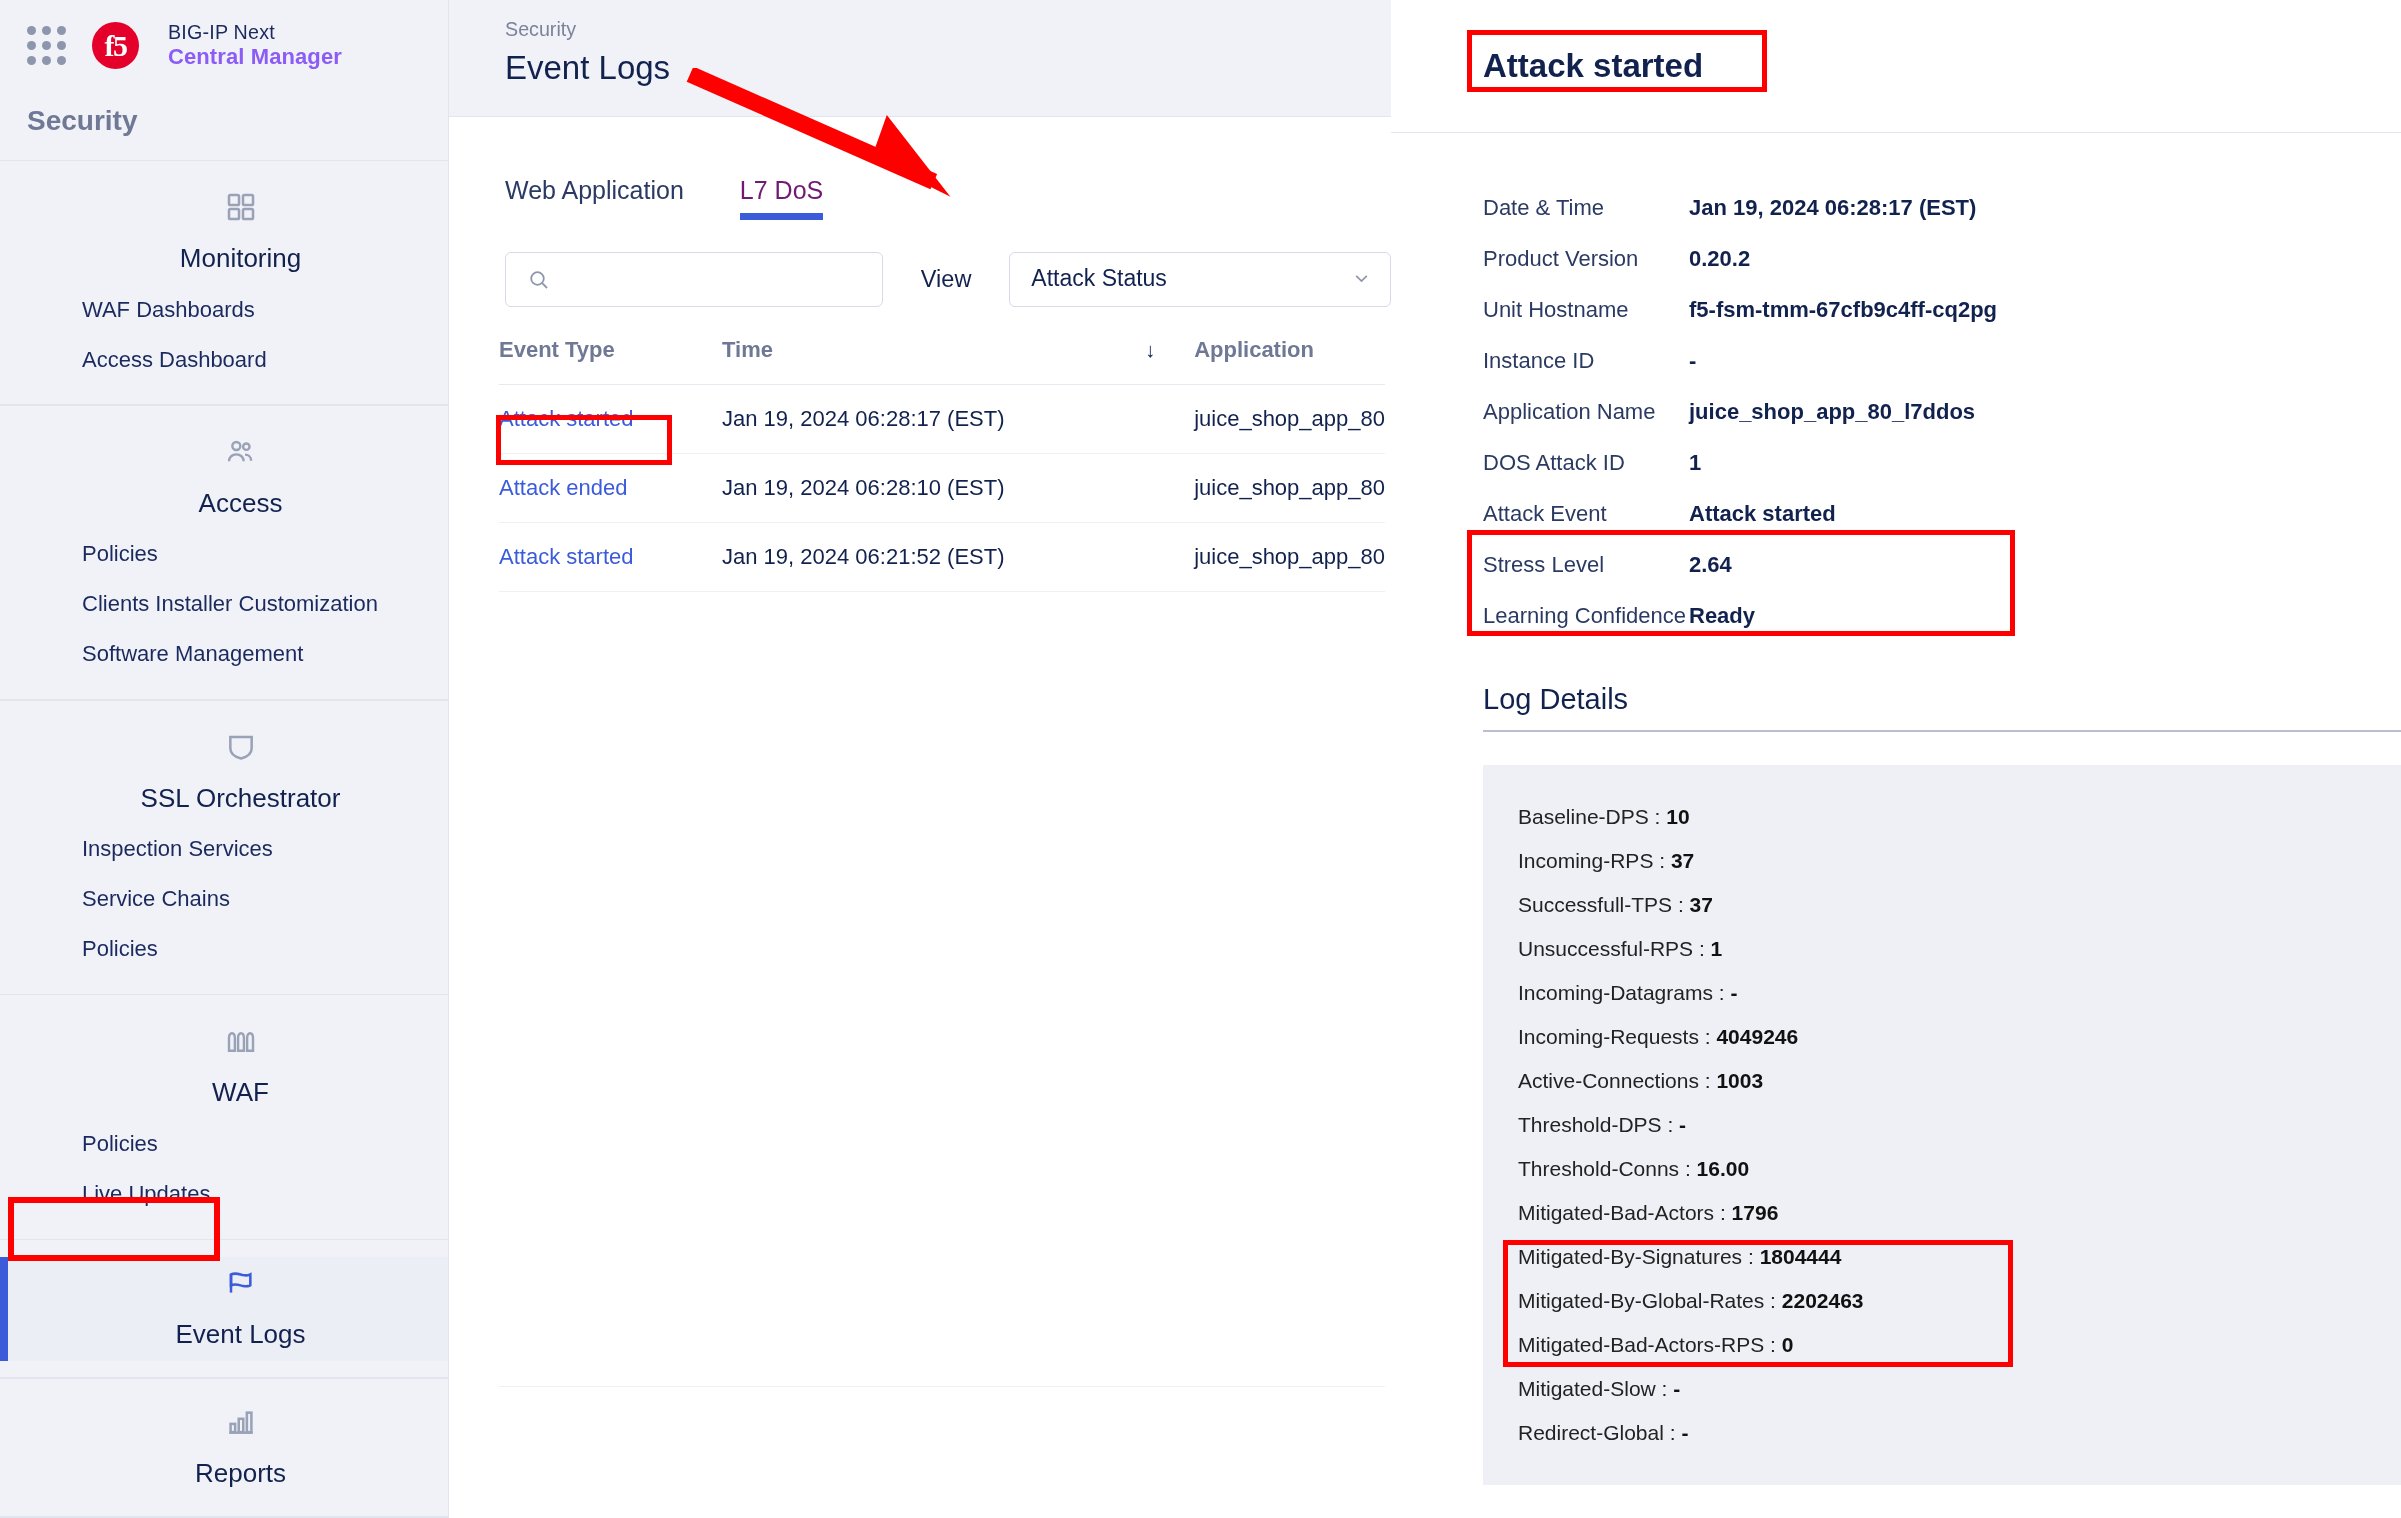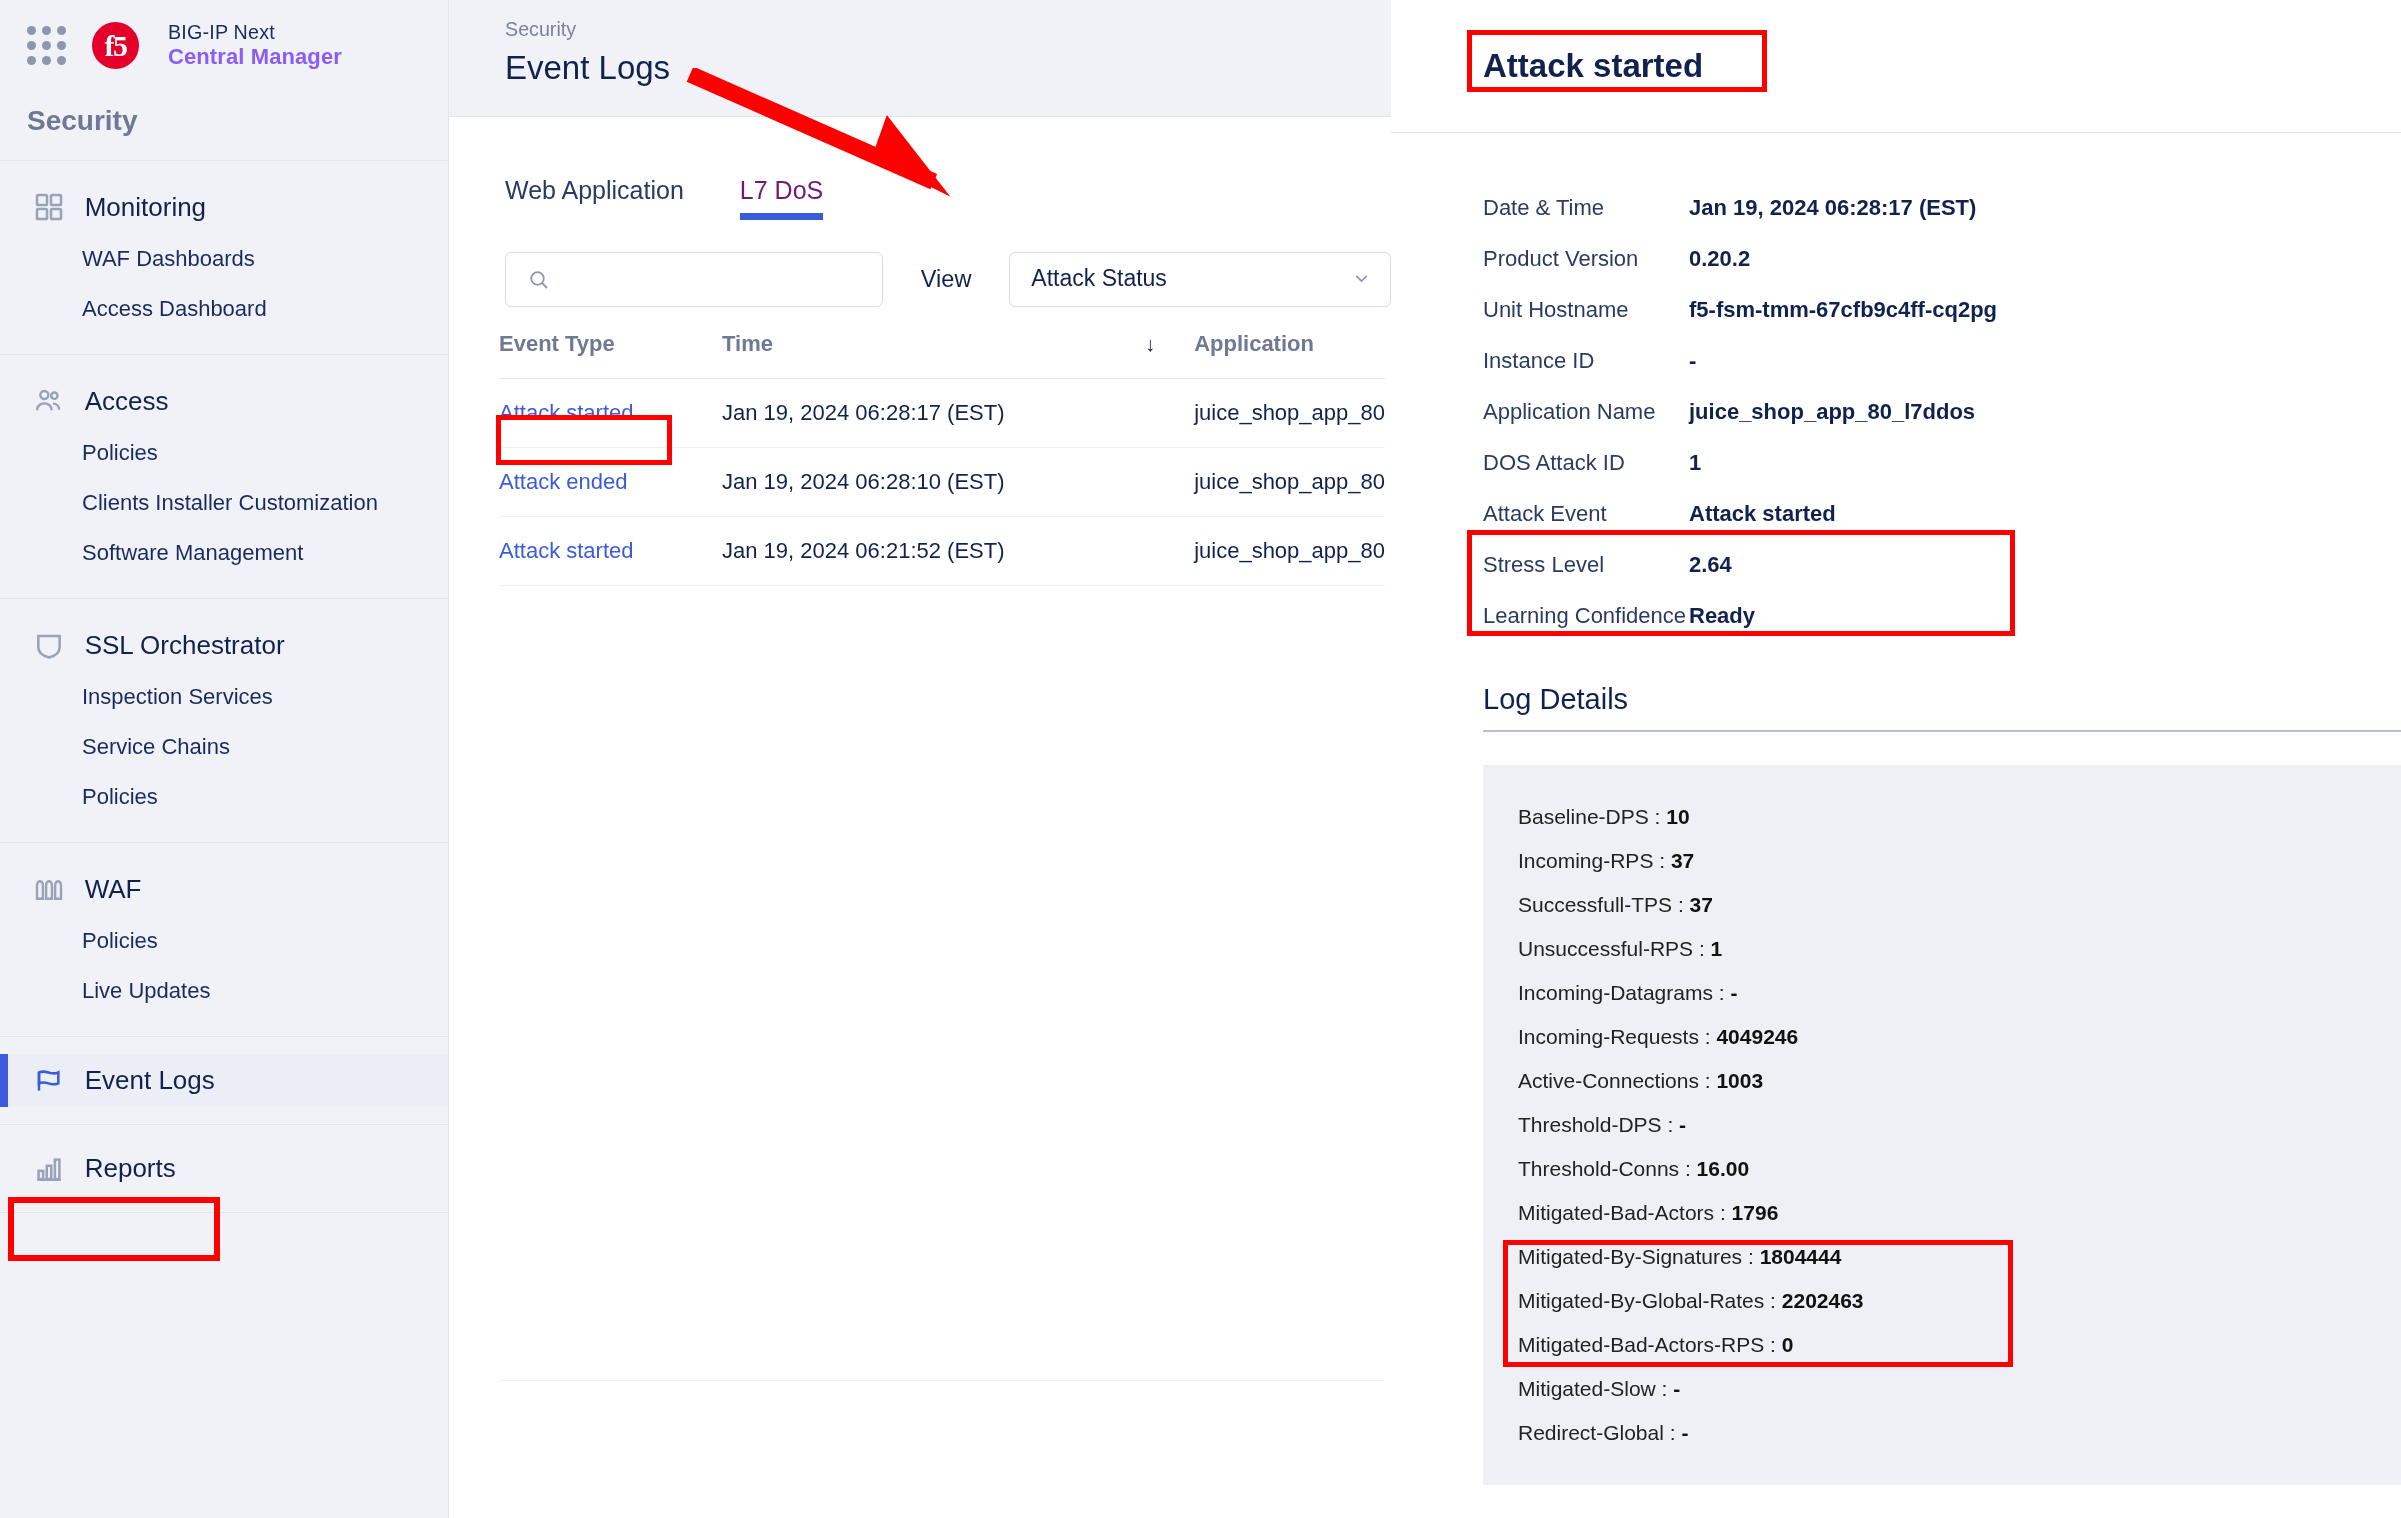--- a/index.html
+++ b/index.html
@@ -62,20 +62,21 @@
     padding: 13.6px 0 23px 27px;
   }
   .divider { height: 1.5px; background: #e3e5ee; }
 
   .nav-group { padding: 19.7px 0 19.7px 0; }
   .nav-top {
     display: flex; align-items: center;
     gap: 19.7px;
     padding: 10.6px 0 10.6px 33px;
     position: relative;
+    flex-direction: column;
   }
   .nav-top .lbl { font-size: 26px; color: #12224f; }
   .nav-sub {
     font-size: 22px; color: #1b2a5e;
     padding: 12px 0 12px 82px;
   }
   .ic { width: 32px; height: 32px; flex: 0 0 32px; display:block; }
 
   .nav-active {
     position: relative;
@@ -156,21 +157,21 @@
   .select-box {
     width: 401px; height: 55px;
     border: 1.5px solid #d8dbe6;
     border-radius: 6px;
     background: #fff;
     display: flex; align-items: center; justify-content: space-between;
     padding: 0 18px 3px 21px;
     font-size: 23px; color: #12224f;
   }
 
-  table.evt { width: 886px; margin-left: 50px; margin-top: 24px; border-collapse: collapse; }
+  table.evt { width: 886px; margin-left: 50px; margin-top: 30px; border-collapse: collapse; }
   table.evt th {
     text-align: left;
     font-size: 22px;
     color: #6f7894;
     font-weight: bold;
     padding: 0 0 21px 0;
     border-bottom: 1.5px solid #e7e9f1;
   }
   table.evt td {
     font-size: 22px;

